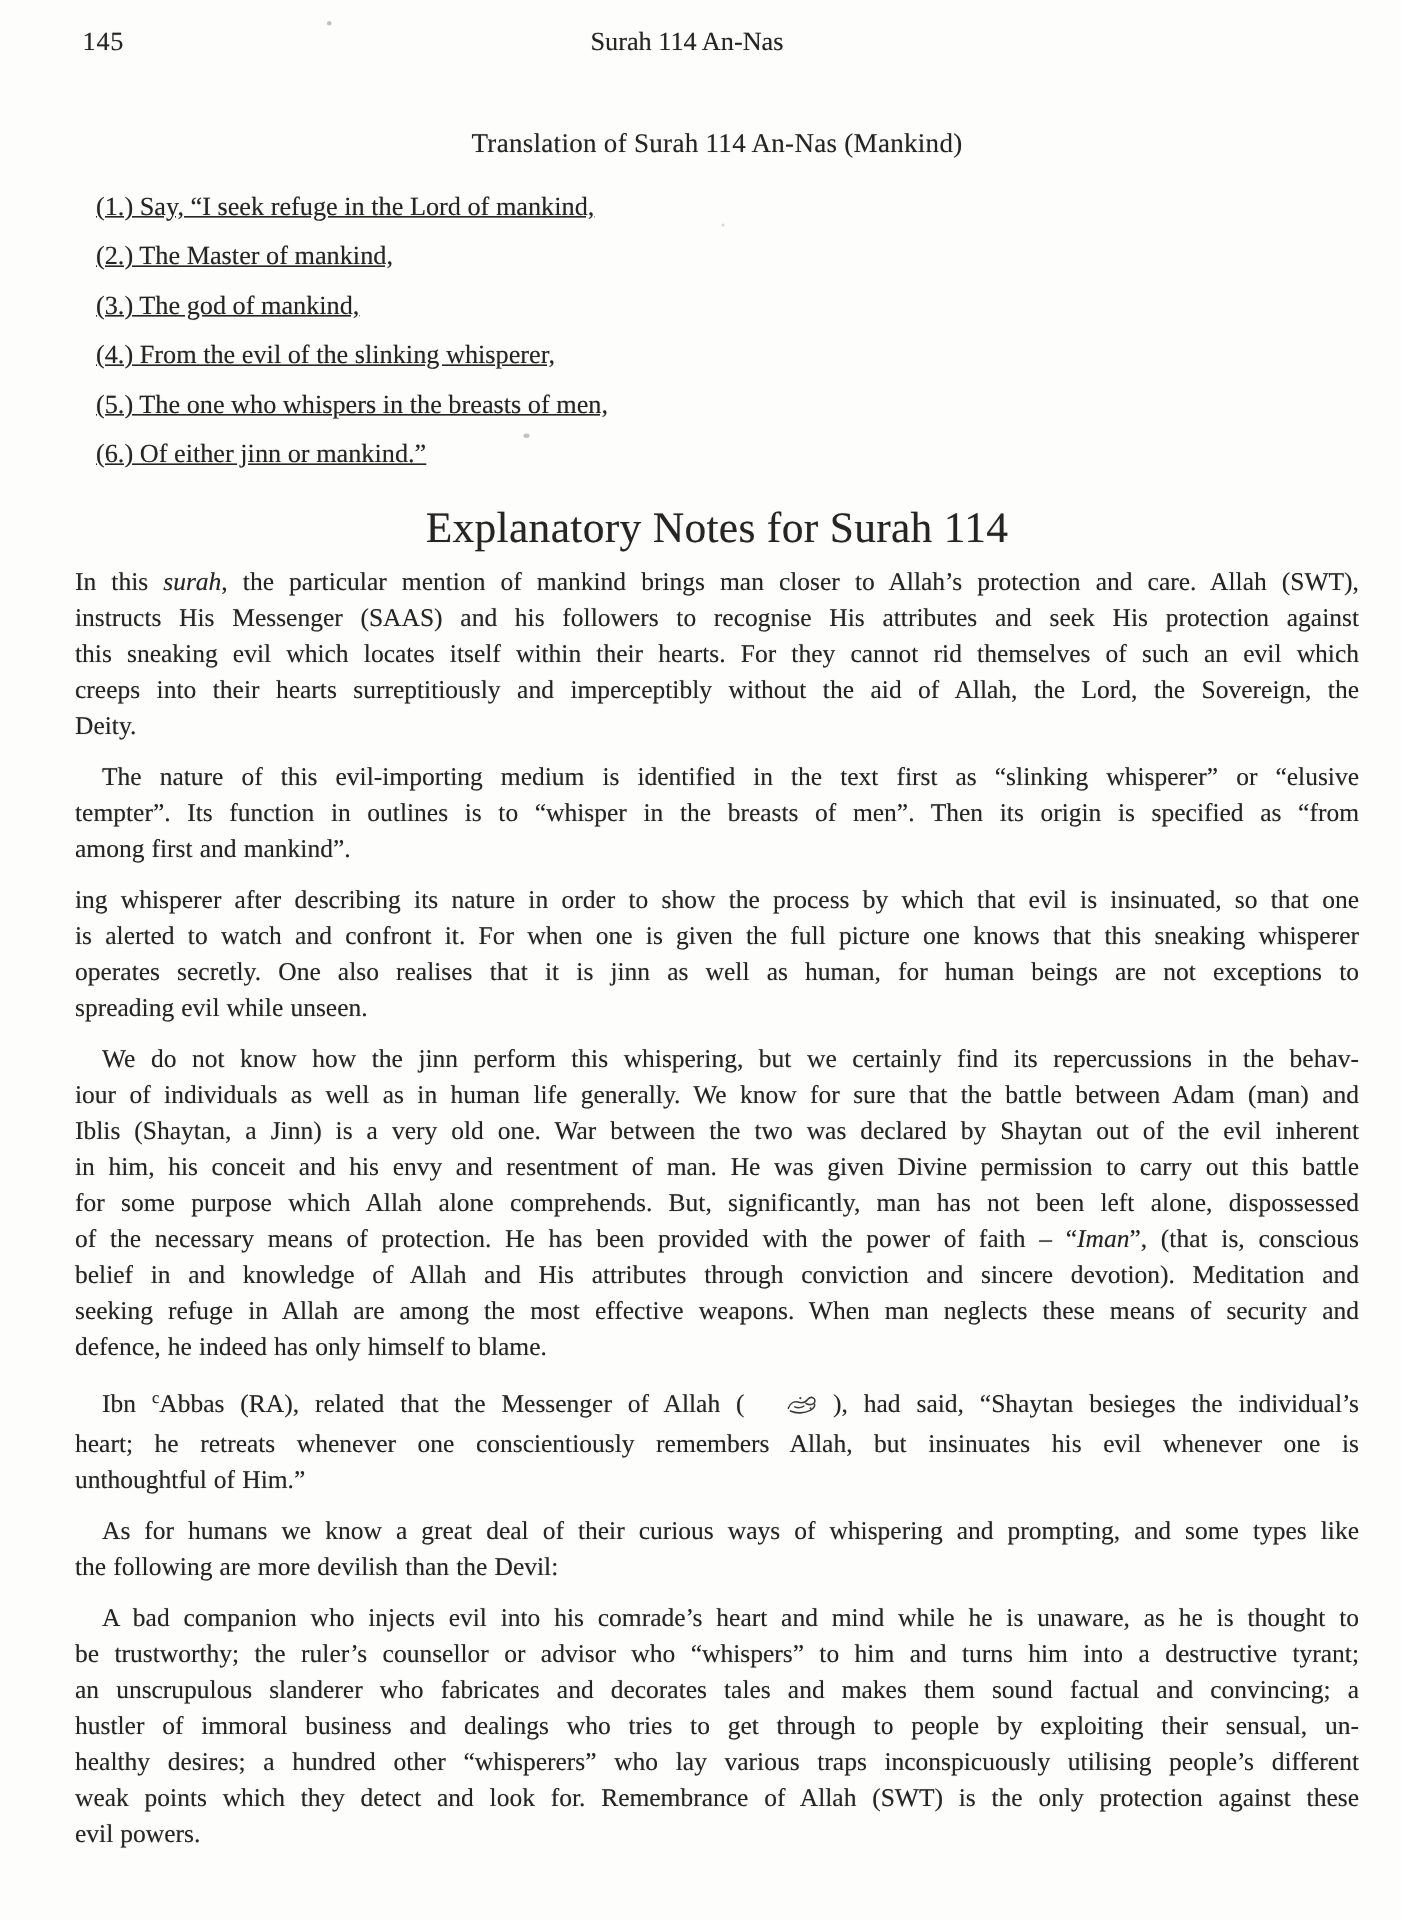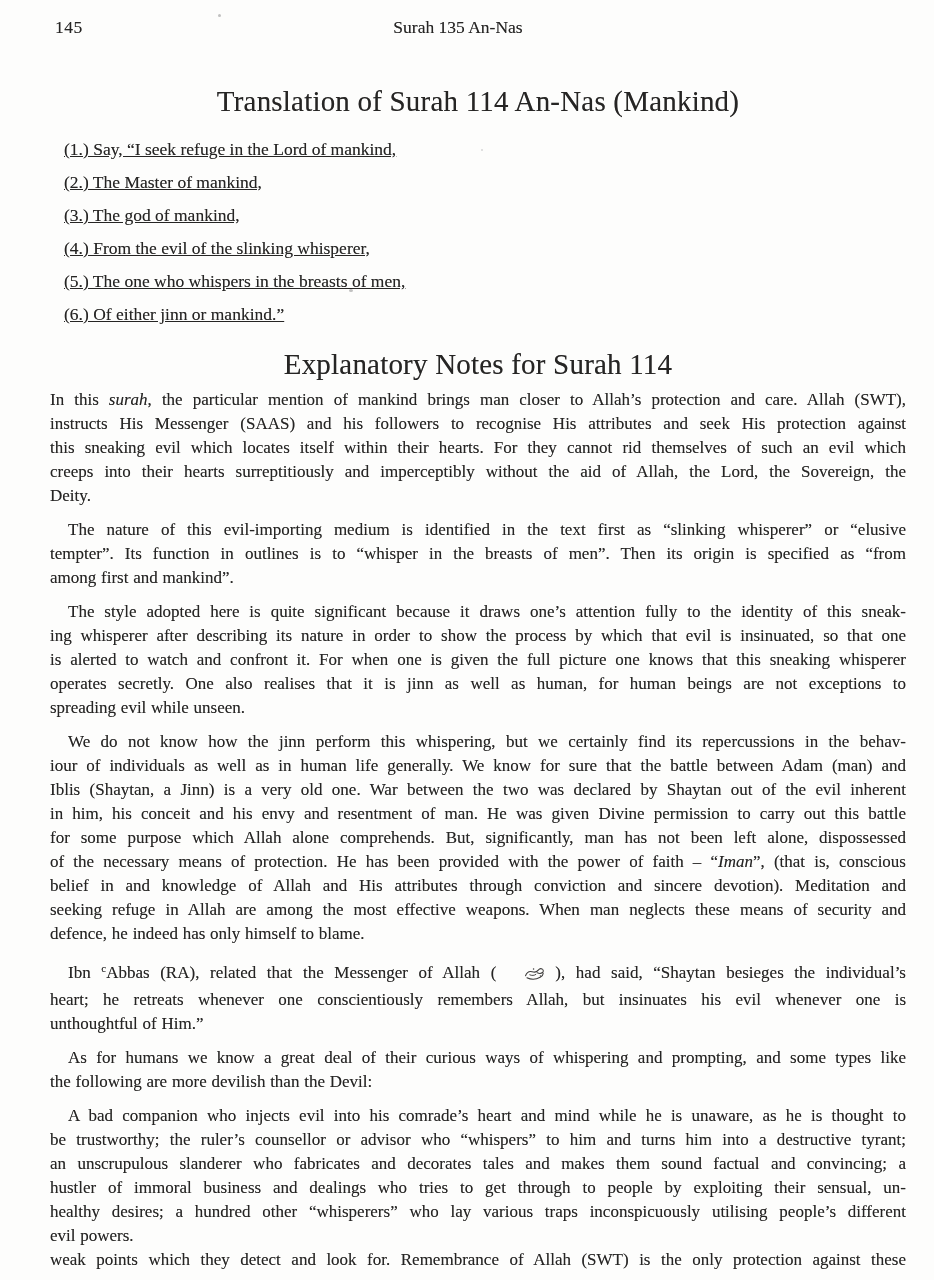--- a/index.html
+++ b/index.html
@@ -18,21 +18,21 @@
     background: #fdfdfc;
     text-shadow: 0 0 0.6px rgba(45,45,45,0.45);
   }
   .header { position: relative; height: 24px; font-size: 17.5px; }
   .pagenum { position: absolute; left: 5px; top: 1px; letter-spacing: 0.5px; }
   .running { position: absolute; left: 0; right: 40px; top: 1px; text-align: center; }
 
   .trans-title {
     margin: 45px 0 0 0;
     text-align: center;
-    font-size: 29px;
+    font-size: 18px;
     font-weight: 400;
     letter-spacing: 0.2px;
   }
   .verses { margin: 15px 0 0 14px; font-size: 17.5px; text-decoration: underline; }
   .verse { height: 33px; line-height: 33px; }
 
   .notes-title {
     margin: 17px 0 0 0;
     text-align: center;
     font-size: 29px;
@@ -65,21 +65,21 @@
 <body>
 
 <div class="page">
 
   <div class="speck s1"></div>
   <div class="speck s2"></div>
   <div class="speck s3"></div>
 
   <div class="header">
     <span class="pagenum">145</span>
-    <span class="running">Surah 135 An-Nas</span>
+    <span class="running">Surah 114 An-Nas</span>
   </div>
 
   <h1 class="trans-title">Translation of Surah 114 An-Nas (Mankind)</h1>
 
   <div class="verses">
     <div class="verse">(1.) Say, “I seek refuge in the Lord of mankind,</div>
     <div class="verse">(2.) The Master of mankind,</div>
     <div class="verse">(3.) The god of mankind,</div>
     <div class="verse">(4.) From the evil of the slinking whisperer,</div>
     <div class="verse">(5.) The one who whispers in the breasts of men,</div>
@@ -95,21 +95,20 @@
         <div class="jline">this sneaking evil which locates itself within their hearts. For they cannot rid themselves of such an evil which</div>
         <div class="jline">creeps into their hearts surreptitiously and imperceptibly without the aid of Allah, the Lord, the Sovereign, the</div>
         <div class="jline lastline">Deity.</div>
       </div>
       <div class="para">
         <div class="jline findent">The nature of this evil-importing medium is identified in the text first as “slinking whisperer” or “elusive</div>
         <div class="jline">tempter”. Its function in outlines is to “whisper in the breasts of men”. Then its origin is specified as “from</div>
         <div class="jline lastline">among first and mankind”.</div>
       </div>
       <div class="para">
-        <div class="jline findent">The style adopted here is quite significant because it draws one’s attention fully to the identity of this sneak-</div>
         <div class="jline">ing whisperer after describing its nature in order to show the process by which that evil is insinuated, so that one</div>
         <div class="jline">is alerted to watch and confront it. For when one is given the full picture one knows that this sneaking whisperer</div>
         <div class="jline">operates secretly. One also realises that it is jinn as well as human, for human beings are not exceptions to</div>
         <div class="jline lastline">spreading evil while unseen.</div>
       </div>
       <div class="para">
         <div class="jline findent">We do not know how the jinn perform this whispering, but we certainly find its repercussions in the behav-</div>
         <div class="jline">iour of individuals as well as in human life generally. We know for sure that the battle between Adam (man) and</div>
         <div class="jline">Iblis (Shaytan, a Jinn) is a very old one. War between the two was declared by Shaytan out of the evil inherent</div>
         <div class="jline">in him, his conceit and his envy and resentment of man. He was given Divine permission to carry out this battle</div>
@@ -135,18 +134,18 @@
       <div class="para">
         <div class="jline findent">As for humans we know a great deal of their curious ways of whispering and prompting, and some types like</div>
         <div class="jline lastline">the following are more devilish than the Devil:</div>
       </div>
       <div class="para">
         <div class="jline findent">A bad companion who injects evil into his comrade’s heart and mind while he is unaware, as he is thought to</div>
         <div class="jline">be trustworthy; the ruler’s counsellor or advisor who “whispers” to him and turns him into a destructive tyrant;</div>
         <div class="jline">an unscrupulous slanderer who fabricates and decorates tales and makes them sound factual and convincing; a</div>
         <div class="jline">hustler of immoral business and dealings who tries to get through to people by exploiting their sensual, un-</div>
         <div class="jline">healthy desires; a hundred other “whisperers” who lay various traps inconspicuously utilising people’s different</div>
+        <div class="jline">weak points which they detect and look for. Remembrance of Allah (SWT) is the only protection against these</div>
         <div class="jline lastline">evil powers.</div>
-        <div class="jline">weak points which they detect and look for. Remembrance of Allah (SWT) is the only protection against these</div>
       </div>
     </div>
 
 </div>
 
 </body></html>

